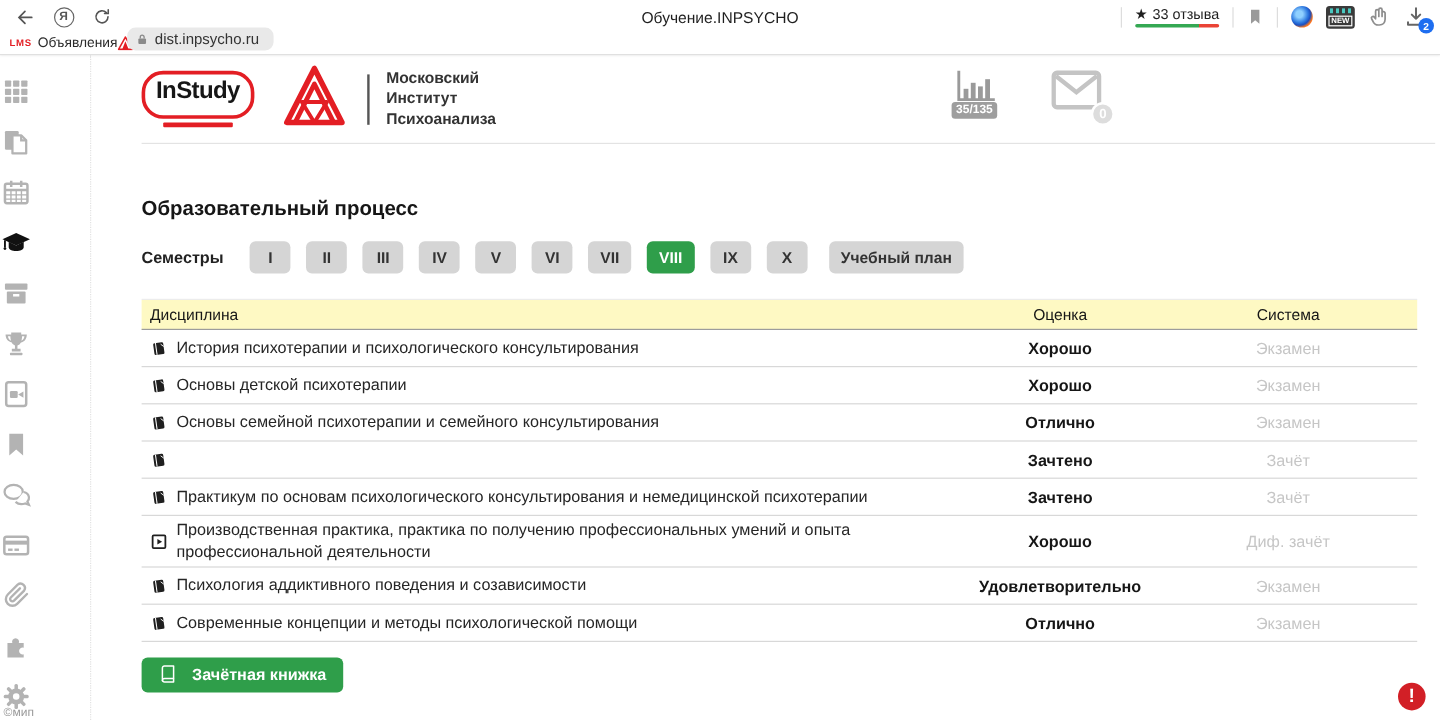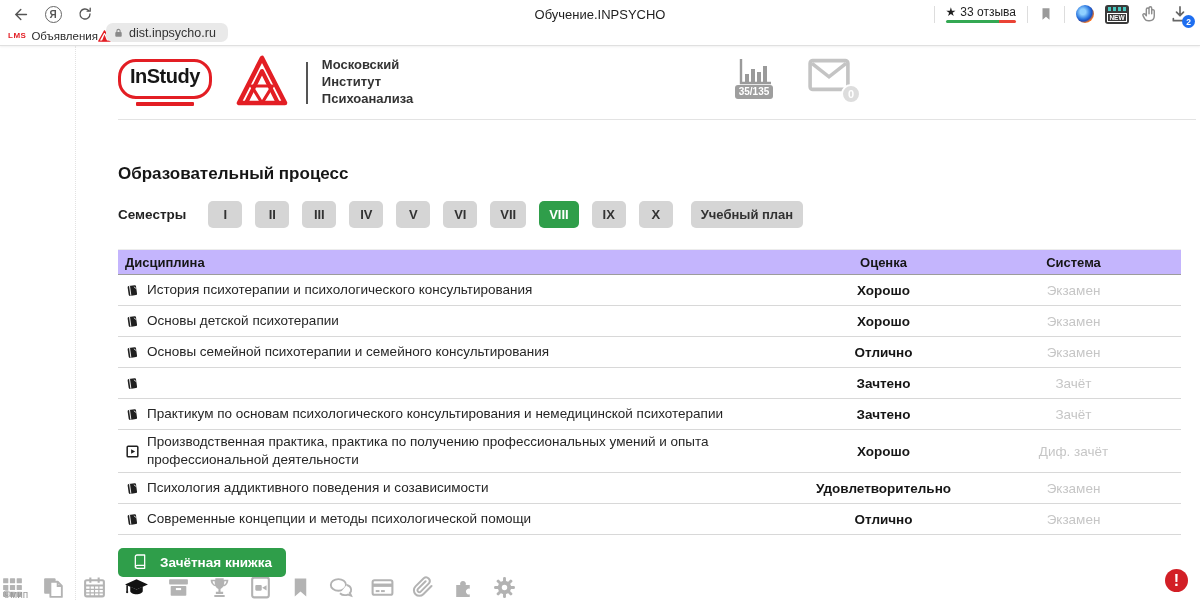--- a/index.html
+++ b/index.html
@@ -35,54 +35,54 @@
     padding:0 1px; margin-bottom:1.5px; line-height:7px; }
   .badge-blue { position:absolute; right:-5px; bottom:-4px; width:13px; height:13px; background:#1e6ef0;
     color:#fff; font-size:8.5px; font-weight:700; border-radius:50%; display:flex; align-items:center; justify-content:center; }
   .bookmarks { height:17px; display:flex; align-items:center; padding:0 8px 2px; }
   .bm-item { display:flex; align-items:center; gap:5px; font-size:11.5px; color:#2b2b2b; cursor:pointer; }
   .lms-glyph { color:var(--brand); font-weight:700; font-size:8px; letter-spacing:.5px; }
 
   
   .app { display:flex; height:554px; }
   .sidebar { width:76px; flex:0 0 76px; border-right:1px dotted #e2e2e2; position:relative;
-    display:flex; flex-direction:row; align-items:flex-end; padding-top:17px; gap:16px; }
+    display:flex; flex-direction:column; align-items:flex-start; padding-top:17px; gap:16px; }
   .side-item { width:27px; height:26px; display:flex; align-items:center; justify-content:center; cursor:pointer; }
   .sidebar-footer { position:absolute; left:3px; bottom:0; font-size:10px; color:#9a9a9a; }
 
   .content { flex:1; position:relative; padding:0 0 0 42px; }
   .site-header { height:74px; display:flex; align-items:center; position:relative;
     border-bottom:1px solid #e3e3e3; margin-right:4px; }
   .instudy { border:3px solid var(--brand); border-radius:18px; padding:3px 9px 8px;
     font-size:20px; font-weight:800; letter-spacing:-0.5px; color:#161616; }
   .instudy-wrap { display:flex; flex-direction:column; align-items:center; cursor:pointer; }
   .instudy-stand { width:58px; height:4px; background:var(--brand); margin-top:3px; border-radius:1px; }
   .mip-logo { margin-left:22px; cursor:pointer; }
   .logo-sep { width:2px; height:42px; background:#555; margin:0 14px 0 16px; }
   .institute-name { font-size:13px; font-weight:700; color:#333; line-height:1.3; }
-  .header-tools { position:absolute; left:616px; top:11px; display:flex; gap:32px; align-items:flex-start; }
+  .header-tools { position:absolute; left:674px; top:11px; display:flex; gap:42px; align-items:flex-start; }
   .stat-chart { display:flex; flex-direction:column; align-items:center; cursor:pointer; }
   .stat-badge { margin-top:-2px; background:#9e9e9e; color:#fff; font-size:10px; font-weight:700;
     border-radius:3px; padding:1px 4px; line-height:12px; }
   .mail-wrap { position:relative; cursor:pointer; }
   .mail-badge { position:absolute; right:-9px; bottom:-7px; width:20px; height:20px; border-radius:50%;
     background:#ddd; color:#fff; font-size:11px; font-weight:700; display:flex; align-items:center; justify-content:center;
     border:2px solid #fff; }
 
   .page-title { margin:44px 0 0; font-size:17px; font-weight:700; color:#161616; }
   .semester-row { margin-top:17px; display:flex; align-items:center; }
   .semester-label { font-size:13.5px; font-weight:600; color:#222; margin-right:22px; }
   .sem-btn { display:inline-flex; align-items:center; justify-content:center; min-width:34px; height:27px;
     padding:0 10px; margin-right:13px; border:none; border-radius:5px; background:#d5d5d5; color:#333;
     font-family:inherit; font-weight:700; font-size:13px; cursor:pointer; }
   .sem-btn.active { background:var(--accent); color:#fff; }
   .curriculum-btn { margin-left:5px; }
 
   .course-table { margin-top:21px; width:1063px; border-top:1px solid #ececec; font-size:13.5px; }
-  .thead { display:flex; align-items:center; background:#c4b5fd; height:25px; font-size:13px; font-weight:700;
+  .thead { display:flex; align-items:center; background:#fef9c3; height:25px; font-size:13px; font-weight:400;
     border-bottom:1px solid #9c9c9c; color:#161616; }
   .c-name { flex:1; padding-left:7px; display:flex; align-items:center; gap:7px; }
   .c-grade { width:165px; text-align:center; flex:0 0 165px; }
   .c-sys { width:215px; text-align:center; flex:0 0 215px; }
   .trow { display:flex; align-items:center; min-height:31px; padding:3px 0; border-bottom:1px solid #d8d8d8;
     cursor:pointer; }
   .trow .c-name { color:#262626; line-height:1.35; }
   .trow .c-grade { font-weight:700; color:#161616; }
   .trow .c-sys { color:var(--muted); }
   .ricon { flex:0 0 15px; display:flex; align-items:center; }

